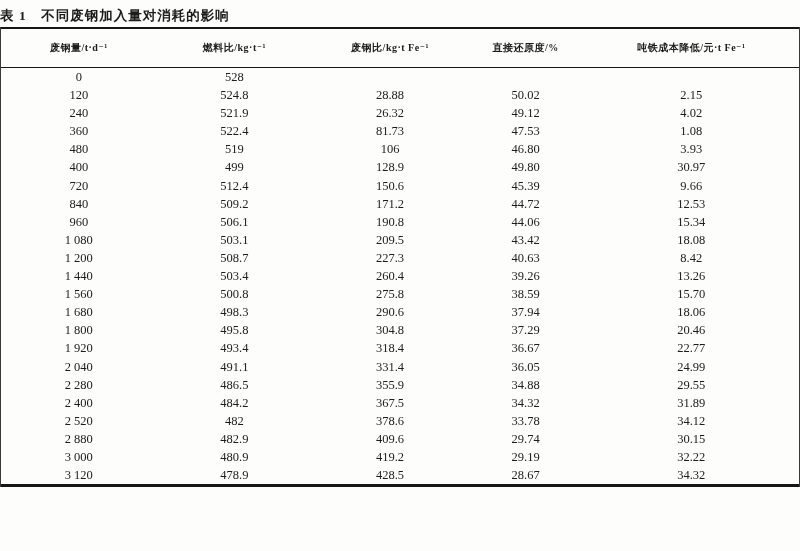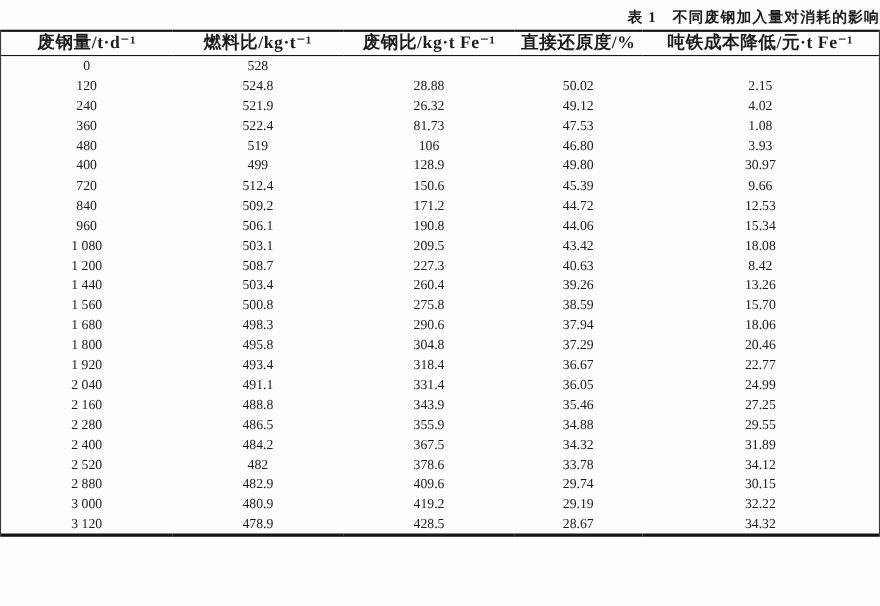--- a/index.html
+++ b/index.html
@@ -12,21 +12,21 @@
   .page {
     position: relative;
     width: 800px;
     height: 551px;
     background: #fdfdfc;
     overflow: hidden;
   }
   .table-title {
     padding-top: 7px;
     height: 20px;
-    text-align: right;
+    text-align: left;
     font-weight: bold;
     font-size: 13.5px;
     letter-spacing: 1px;
     white-space: pre;
   }
   .table-wrap {
     border-left: 1.5px solid #3a3a3a;
     border-right: 1.5px solid #3a3a3a;
   }
   table.data-table {
@@ -34,24 +34,24 @@
     border-collapse: collapse;
     table-layout: fixed;
     border-top: 2.5px solid #161616;
     border-bottom: 3px solid #161616;
   }
   table.data-table thead tr {
     height: 21px;
     border-bottom: 1.5px solid #161616;
   }
   table.data-table th {
-    font-size: 16px;
+    font-size: 10px;
     font-weight: bold;
     text-align: center;
-    padding: 0;
+    padding: 12px;
     letter-spacing: 0.5px;
     white-space: nowrap;
     overflow: hidden;
   }
   table.data-table td {
     height: 18.1px;
     font-size: 12.5px;
     text-align: center;
     padding: 0;
     line-height: 18.1px;
@@ -196,27 +196,20 @@
             <td>22.77</td>
           </tr>
           <tr>
             <td>2 040</td>
             <td>491.1</td>
             <td>331.4</td>
             <td>36.05</td>
             <td>24.99</td>
           </tr>
           <tr>
-            <td>2 160</td>
-            <td>488.8</td>
-            <td>343.9</td>
-            <td>35.46</td>
-            <td>27.25</td>
-          </tr>
-          <tr>
             <td>2 280</td>
             <td>486.5</td>
             <td>355.9</td>
             <td>34.88</td>
             <td>29.55</td>
           </tr>
           <tr>
             <td>2 400</td>
             <td>484.2</td>
             <td>367.5</td>

